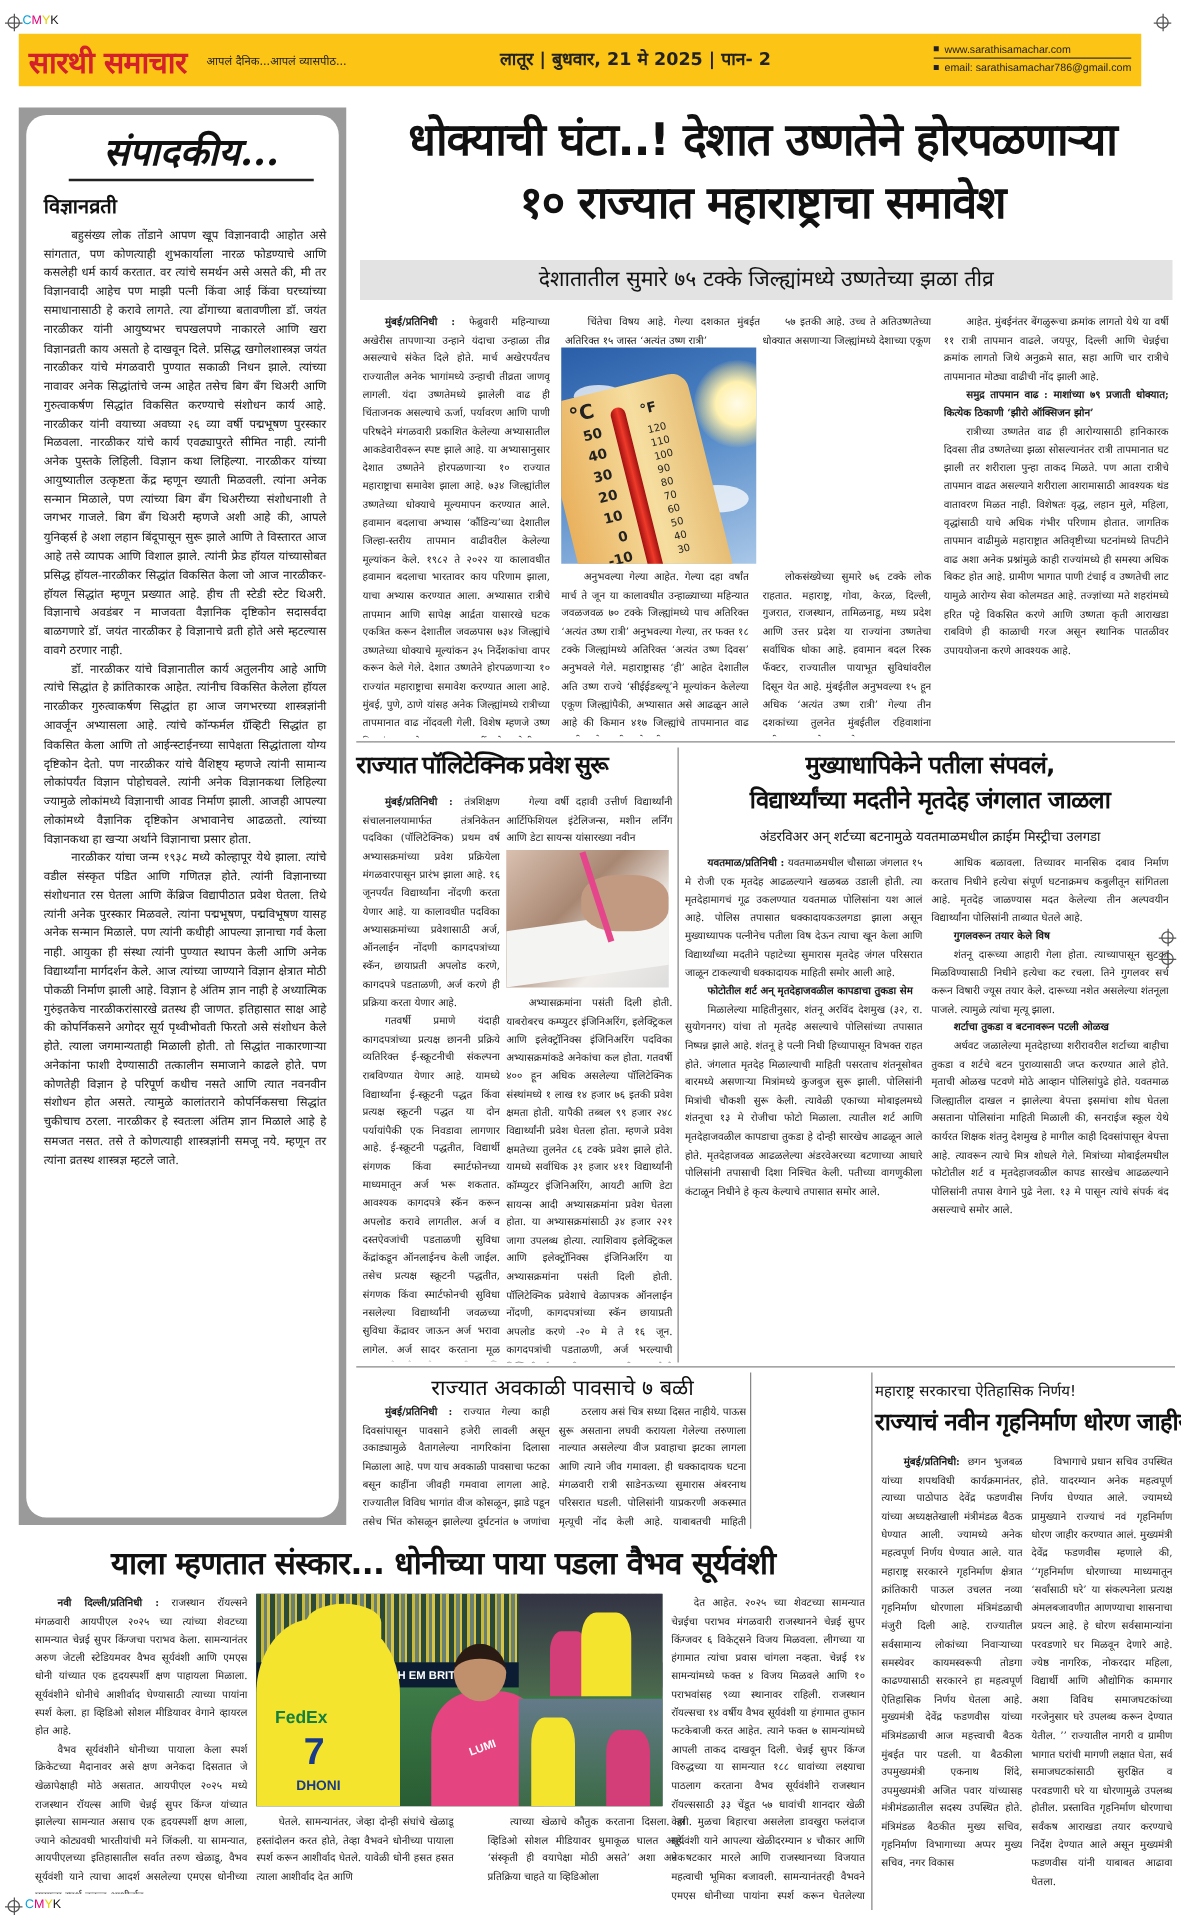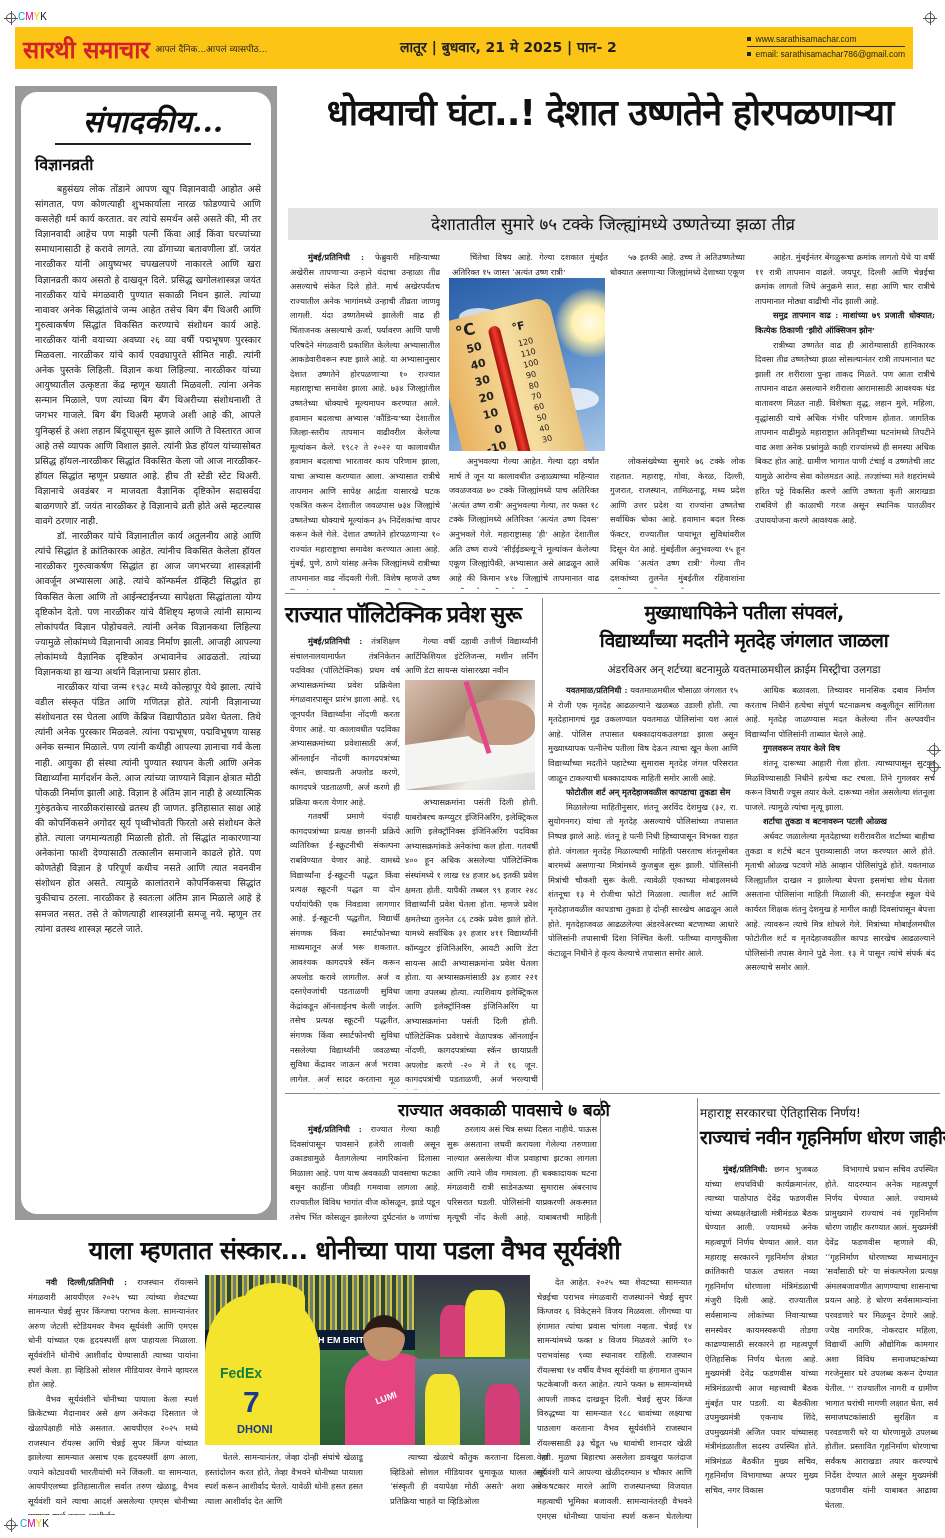--- a/index.html
+++ b/index.html
@@ -8,21 +8,21 @@
 
   .reg { position: absolute; font-family: "Liberation Sans", sans-serif; font-size: 10px; color: #333; }
   .reg .c { color: #00a0e0; } .reg .m { color: #e0007a; } .reg .y { color: #e8d000; } .reg .k { color: #111; }
   .crosshair { position: absolute; width: 10px; height: 10px; border: 1px solid #555; border-radius: 50%; }
   .crosshair::before, .crosshair::after { content: ""; position: absolute; background: #555; }
   .crosshair::before { left: 4px; top: -3px; width: 1px; height: 14px; }
   .crosshair::after { top: 4px; left: -3px; height: 1px; width: 14px; }
 
   .masthead { position: absolute; left: 15px; top: 27px; width: 898px; height: 42px; background: #fcc515; display: flex; align-items: center; padding: 0 8px; }
   .brand { font-family: "DejaVu Sans", sans-serif; font-weight: bold; font-size: 24px; color: #d4202a; letter-spacing: -0.5px; }
-  .tagline { font-family: "DejaVu Sans", sans-serif; font-size: 9px; margin-left: 6px; color: #222; }
+  .tagline { font-family: "DejaVu Sans", sans-serif; font-size: 9px; margin-left: 16px; color: #222; }
   .dateline { position: absolute; left: 385px; top: 10px; font-family: "DejaVu Sans", sans-serif; font-size: 14px; font-weight: bold; color: #222; }
   .contacts { position: absolute; right: 8px; top: 5px; font-family: "Liberation Sans", sans-serif; font-size: 8.5px; color: #222; }
   .contacts div { display: flex; align-items: center; gap: 5px; line-height: 14px; }
   .contacts div:first-child { border-bottom: 1px solid #333; }
   .sq { display: inline-block; width: 4px; height: 4px; background: #222; }
 
   .editorial { position: absolute; left: 15px; top: 86px; width: 262px; height: 1134px; background: #9a9a9a; padding: 6px; }
   .editorial-inner { width: 100%; height: 100%; background: #fff; padding: 8px 10px 8px 14px; overflow: hidden; border-radius: 16px; }
   .ed-title { font-family: "DejaVu Serif", serif; font-style: italic; font-weight: bold; font-size: 30px; text-align: center; border-bottom: 2px solid #222; padding-bottom: 2px; margin: 0 10px 8px 20px; }
   .ed-head { font-family: "DejaVu Sans", sans-serif; font-weight: bold; font-size: 16px; margin-bottom: 6px; }
@@ -41,30 +41,30 @@
   .cloud { position: absolute; background: rgba(255,255,255,0.75); border-radius: 50%; }
   .th-body { position: absolute; left: 2px; top: 30px; width: 120px; height: 180px; background: linear-gradient(90deg, #e9b15e, #f6dea0 60%, #e6bd75); border-radius: 14px; transform: rotate(-14deg); }
   .th-tube { position: absolute; left: 54px; top: 16px; width: 12px; height: 170px; border-radius: 6px; background: linear-gradient(90deg, #a21010, #ee3a2a, #a21010); }
   .th-label { position: absolute; font-family: "DejaVu Sans", sans-serif; font-weight: bold; color: #222; }
   .th-scale { position: absolute; left: 14px; top: 24px; font-family: "DejaVu Sans", sans-serif; font-size: 11px; font-weight: bold; line-height: 17px; color: #222; text-align: right; width: 30px; }
   .th-scale-f { position: absolute; left: 80px; top: 34px; font-family: "DejaVu Sans", sans-serif; font-size: 8px; line-height: 11px; color: #222; }
 
   .rule-h { position: absolute; height: 1px; background: #888; }
   .rule-v { position: absolute; width: 1px; background: #888; }
 
-  .poly-head { position: absolute; left: 285px; top: 598px; width: 250px; font-family: Liberation Sans, sans-serif; font-weight: bold; font-size: 22px; white-space: nowrap; letter-spacing: -0.5px; }
+  .poly-head { position: absolute; left: 285px; top: 598px; width: 250px; font-family: Liberation Serif, serif; font-weight: bold; font-size: 19px; white-space: nowrap; letter-spacing: -0.5px; }
   .poly-photo { position: absolute; left: 405px; top: 680px; width: 130px; height: 110px; overflow: hidden; background: linear-gradient(135deg, #d9c0b0 0%, #a88772 40%, #f1eeea 70%, #ddd 100%); }
   .poly-paper { position: absolute; left: 0; bottom: 0; width: 140px; height: 45px; background: #f4f4f2; transform: skewY(-8deg); transform-origin: left bottom; }
   .poly-pencil { position: absolute; left: 70px; top: 0px; width: 5px; height: 75px; background: #e5458a; transform: rotate(-18deg); }
   .poly-hand { position: absolute; left: 60px; top: 20px; width: 70px; height: 45px; border-radius: 40%; background: #c29a82; }
 
   .murder-head { position: absolute; left: 548px; top: 598px; width: 392px; text-align: center; font-family: "DejaVu Sans", sans-serif; font-weight: bold; font-size: 19px; line-height: 28px; letter-spacing: -0.5px; }
   .murder-sub { position: absolute; left: 548px; top: 662px; width: 392px; text-align: center; font-family: "DejaVu Sans", sans-serif; font-size: 10.5px; }
 
-  .rain-head { position: absolute; left: 290px; top: 1098px; width: 320px; text-align: right; font-family: "DejaVu Sans", sans-serif; font-size: 17px; font-weight: bold; }
+  .rain-head { position: absolute; left: 290px; top: 1098px; width: 320px; text-align: center; font-family: "DejaVu Sans", sans-serif; font-size: 17px; font-weight: normal; }
   .housing-kicker { position: absolute; left: 700px; top: 1104px; font-family: "DejaVu Sans", sans-serif; font-size: 12px; }
   .housing-head { position: absolute; left: 700px; top: 1124px; width: 240px; font-family: "DejaVu Sans", sans-serif; font-weight: bold; font-size: 19px; letter-spacing: -0.5px; white-space: nowrap; }
 
   .dhoni-head { position: absolute; left: 22px; top: 1232px; width: 665px; text-align: center; font-family: "DejaVu Sans", sans-serif; font-weight: bold; font-size: 25px; letter-spacing: -0.5px; white-space: nowrap; }
   .cricket-photo { position: absolute; left: 205px; top: 1275px; width: 325px; height: 170px; overflow: hidden; background: #1c3a2a; }
   .crowd { position: absolute; left: 0; top: 0; width: 100%; height: 55px; background: repeating-linear-gradient(90deg, #2b4a3a 0 4px, #c8b93a 4px 6px, #6a8070 6px 9px, #d9c545 9px 11px); }
   .banner { position: absolute; left: 0; top: 55px; width: 100%; height: 20px; background: #0b1c33; color: #fff; font-family: "Liberation Sans", sans-serif; font-size: 9px; font-weight: bold; line-height: 20px; padding-left: 60px; white-space: nowrap; }
   .pitch { position: absolute; left: 0; top: 75px; width: 100%; height: 95px; background: linear-gradient(#3d7b48, #295c33); }
   .p1 { position: absolute; left: 0; top: 20px; width: 115px; height: 150px; background: #f5e42e; border-radius: 40% 40% 0 0; }
   .p1-cap { position: absolute; left: 40px; top: 8px; width: 60px; height: 30px; background: #f5e42e; border-radius: 50% 50% 10% 10%; }
@@ -110,20 +110,21 @@
     <div class="ed-body">
       <p>बहुसंख्य लोक तोंडाने आपण खूप विज्ञानवादी आहोत असे सांगतात, पण कोणत्याही शुभकार्याला नारळ फोडण्याचे आणि कसलेही धर्म कार्य करतात. वर त्यांचे समर्थन असे असते की, मी तर विज्ञानवादी आहेच पण माझी पत्नी किंवा आई किंवा घरच्यांच्या समाधानासाठी हे करावे लागते. त्या ढोंगाच्या बतावणीला डॉ. जयंत नारळीकर यांनी आयुष्यभर चपखलपणे नाकारले आणि खरा विज्ञानव्रती काय असतो हे दाखवून दिले. प्रसिद्ध खगोलशास्त्रज्ञ जयंत नारळीकर यांचे मंगळवारी पुण्यात सकाळी निधन झाले. त्यांच्या नावावर अनेक सिद्धांतांचे जन्म आहेत तसेच बिग बँग थिअरी आणि गुरुत्वाकर्षण सिद्धांत विकसित करण्याचे संशोधन कार्य आहे. नारळीकर यांनी वयाच्या अवघ्या २६ व्या वर्षी पद्मभूषण पुरस्कार मिळवला. नारळीकर यांचे कार्य एवढ्यापुरते सीमित नाही. त्यांनी अनेक पुस्तके लिहिली. विज्ञान कथा लिहिल्या. नारळीकर यांच्या आयुष्यातील उत्कृष्टता केंद्र म्हणून ख्याती मिळवली. त्यांना अनेक सन्मान मिळाले, पण त्यांच्या बिग बँग थिअरीच्या संशोधनाशी ते जगभर गाजले. बिग बँग थिअरी म्हणजे अशी आहे की, आपले युनिव्हर्स हे अशा लहान बिंदूपासून सुरू झाले आणि ते विस्तारत आज आहे तसे व्यापक आणि विशाल झाले. त्यांनी फ्रेड हॉयल यांच्यासोबत प्रसिद्ध हॉयल-नारळीकर सिद्धांत विकसित केला जो आज नारळीकर-हॉयल सिद्धांत म्हणून प्रख्यात आहे. हीच ती स्टेडी स्टेट थिअरी. विज्ञानाचे अवडंबर न माजवता वैज्ञानिक दृष्टिकोन सदासर्वदा बाळगणारे डॉ. जयंत नारळीकर हे विज्ञानाचे व्रती होते असे म्हटल्यास वावगे ठरणार नाही.</p>
       <p>डॉ. नारळीकर यांचे विज्ञानातील कार्य अतुलनीय आहे आणि त्यांचे सिद्धांत हे क्रांतिकारक आहेत. त्यांनीच विकसित केलेला हॉयल नारळीकर गुरुत्वाकर्षण सिद्धांत हा आज जगभरच्या शास्त्रज्ञांनी आवर्जून अभ्यासला आहे. त्यांचे कॉन्फर्मल ग्रॅव्हिटी सिद्धांत हा विकसित केला आणि तो आईन्स्टाईनच्या सापेक्षता सिद्धांताला योग्य दृष्टिकोन देतो. पण नारळीकर यांचे वैशिष्ट्य म्हणजे त्यांनी सामान्य लोकांपर्यंत विज्ञान पोहोचवले. त्यांनी अनेक विज्ञानकथा लिहिल्या ज्यामुळे लोकांमध्ये विज्ञानाची आवड निर्माण झाली. आजही आपल्या लोकांमध्ये वैज्ञानिक दृष्टिकोन अभावानेच आढळतो. त्यांच्या विज्ञानकथा हा खऱ्या अर्थाने विज्ञानाचा प्रसार होता.</p>
       <p>नारळीकर यांचा जन्म १९३८ मध्ये कोल्हापूर येथे झाला. त्यांचे वडील संस्कृत पंडित आणि गणितज्ञ होते. त्यांनी विज्ञानाच्या संशोधनात रस घेतला आणि केंब्रिज विद्यापीठात प्रवेश घेतला. तिथे त्यांनी अनेक पुरस्कार मिळवले. त्यांना पद्मभूषण, पद्मविभूषण यासह अनेक सन्मान मिळाले. पण त्यांनी कधीही आपल्या ज्ञानाचा गर्व केला नाही. आयुका ही संस्था त्यांनी पुण्यात स्थापन केली आणि अनेक विद्यार्थ्यांना मार्गदर्शन केले. आज त्यांच्या जाण्याने विज्ञान क्षेत्रात मोठी पोकळी निर्माण झाली आहे. विज्ञान हे अंतिम ज्ञान नाही हे अध्यात्मिक गुरुंइतकेच नारळीकरांसारखे व्रतस्थ ही जाणत. इतिहासात साक्ष आहे की कोपर्निकसने अगोदर सूर्य पृथ्वीभोवती फिरतो असे संशोधन केले होते. त्याला जगमान्यताही मिळाली होती. तो सिद्धांत नाकारणाऱ्या अनेकांना फाशी देण्यासाठी तत्कालीन समाजाने काढले होते. पण कोणतेही विज्ञान हे परिपूर्ण कधीच नसते आणि त्यात नवनवीन संशोधन होत असते. त्यामुळे कालांतराने कोपर्निकसचा सिद्धांत चुकीचाच ठरला. नारळीकर हे स्वतःला अंतिम ज्ञान मिळाले आहे हे समजत नसत. तसे ते कोणत्याही शास्त्रज्ञांनी समजू नये. म्हणून तर त्यांना व्रतस्थ शास्त्रज्ञ म्हटले जाते.</p>
     </div>
   </div>
 </section>
 
 <h1 class="main-head">
   <span>धोक्याची घंटा..! देशात उष्णतेने होरपळणाऱ्या</span><br>
+  <span>१० राज्यात महाराष्ट्राचा समावेश</span>
 </h1>
 <div class="main-sub">देशातातील सुमारे ७५ टक्के जिल्ह्यांमध्ये उष्णतेच्या झळा तीव्र</div>
 
 <div class="col" style="left:290px;top:250px;width:150px;height:340px;">
   <p><span class="loc">मुंबई/प्रतिनिधी :</span> <span>फेब्रुवारी महिन्याच्या अखेरीस तापणाऱ्या उन्हाने यंदाचा उन्हाळा तीव्र असल्याचे संकेत दिले होते. मार्च अखेरपर्यंतच राज्यातील अनेक भागांमध्ये उन्हाची तीव्रता जाणवू लागली. यंदा उष्णतेमध्ये झालेली वाढ ही चिंताजनक असल्याचे ऊर्जा, पर्यावरण आणि पाणी परिषदेने मंगळवारी प्रकाशित केलेल्या अभ्यासातील आकडेवारीवरून स्पष्ट झाले आहे. या अभ्यासानुसार देशात उष्णतेने होरपळणाऱ्या १० राज्यात महाराष्ट्राचा समावेश झाला आहे. ७३४ जिल्ह्यांतील उष्णतेच्या धोक्याचे मूल्यमापन करण्यात आले. हवामान बदलाचा अभ्यास ‘कौंडिन्य’च्या देशातील जिल्हा-स्तरीय तापमान वाढीवरील केलेल्या मूल्यांकन केले. १९८२ ते २०२२ या कालावधीत हवामान बदलाचा भारतावर काय परिणाम झाला, याचा अभ्यास करण्यात आला. अभ्यासात रात्रीचे तापमान आणि सापेक्ष आर्द्रता यासारखे घटक एकत्रित करून देशातील जवळपास ७३४ जिल्ह्यांचे उष्णतेच्या धोक्याचे मूल्यांकन ३५ निर्देशकांचा वापर करून केले गेले. देशात उष्णतेने होरपळणाऱ्या १० राज्यांत महाराष्ट्राचा समावेश करण्यात आला आहे. मुंबई, पुणे, ठाणे यांसह अनेक जिल्ह्यांमध्ये रात्रीच्या तापमानात वाढ नोंदवली गेली. विशेष म्हणजे उष्ण दिवसांच्या तुलनेत आता उष्ण रात्रींमध्ये झालेली वाढ ही</span></p>
 </div>
 <div class="col" style="left:452px;top:250px;width:156px;height:28px;">
   <p>चिंतेचा विषय आहे. गेल्या दशकात मुंबईत अतिरिक्त १५ जास्त ‘अत्यंत उष्ण रात्री’</p>
 </div>
 

